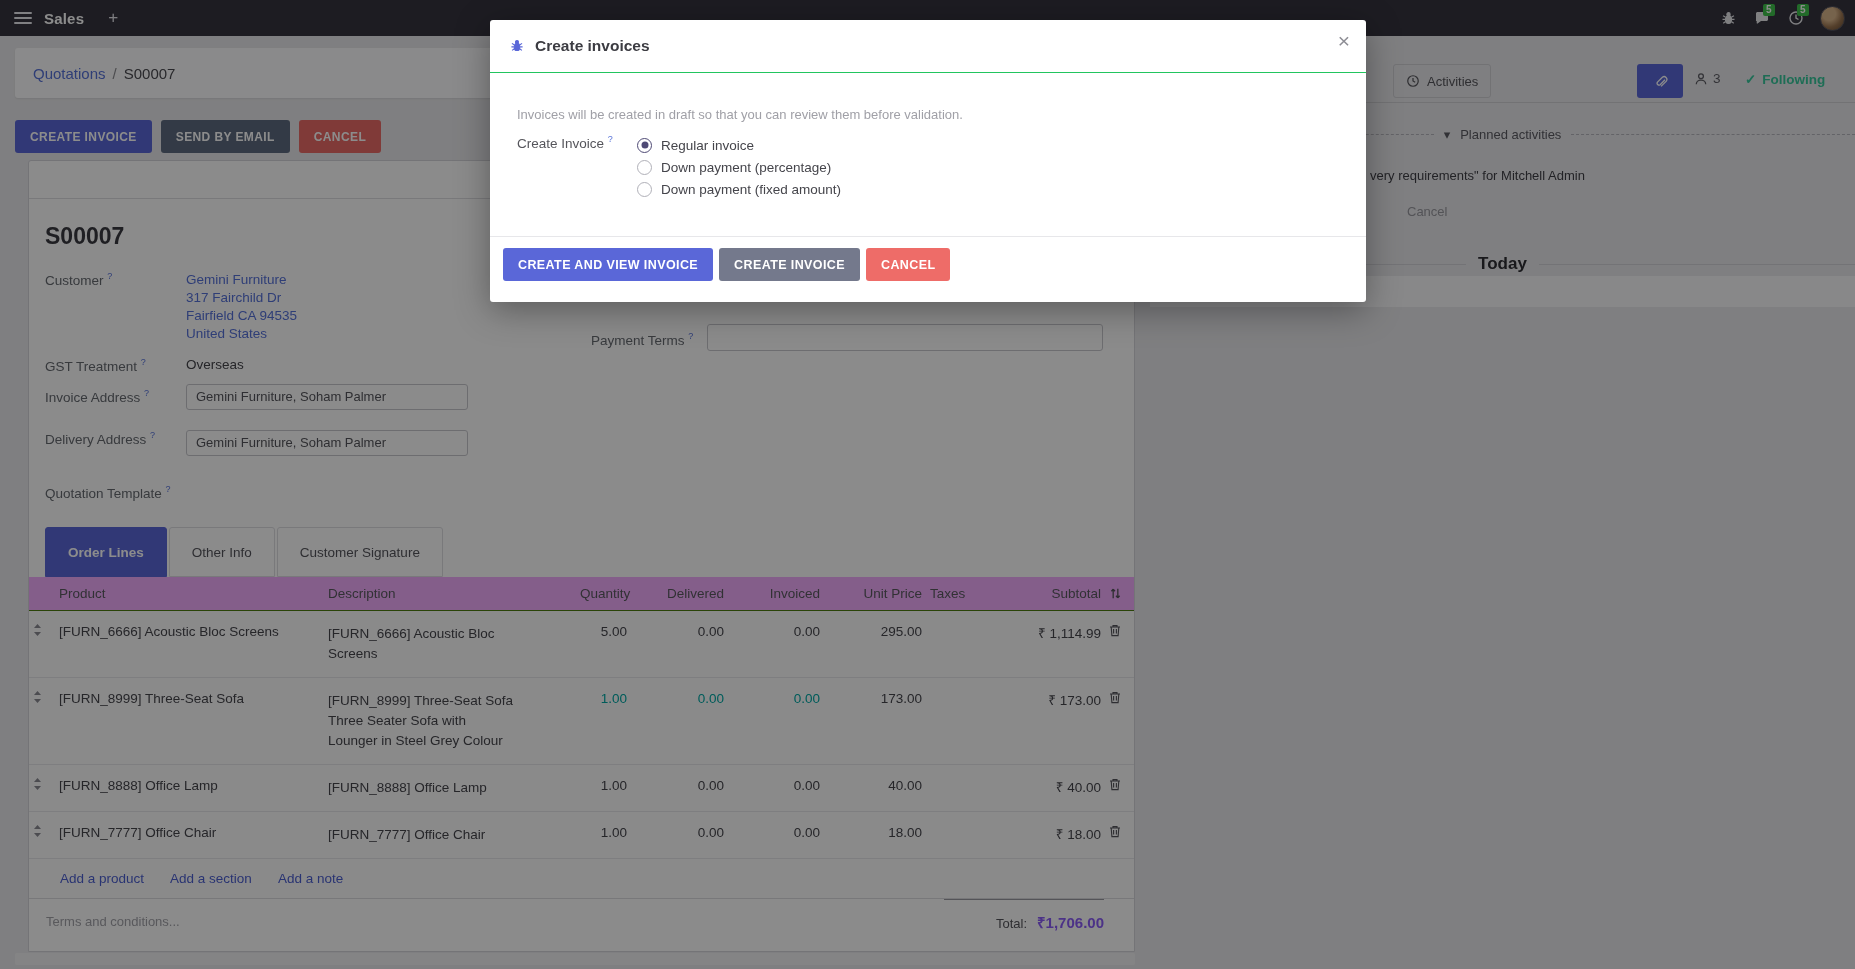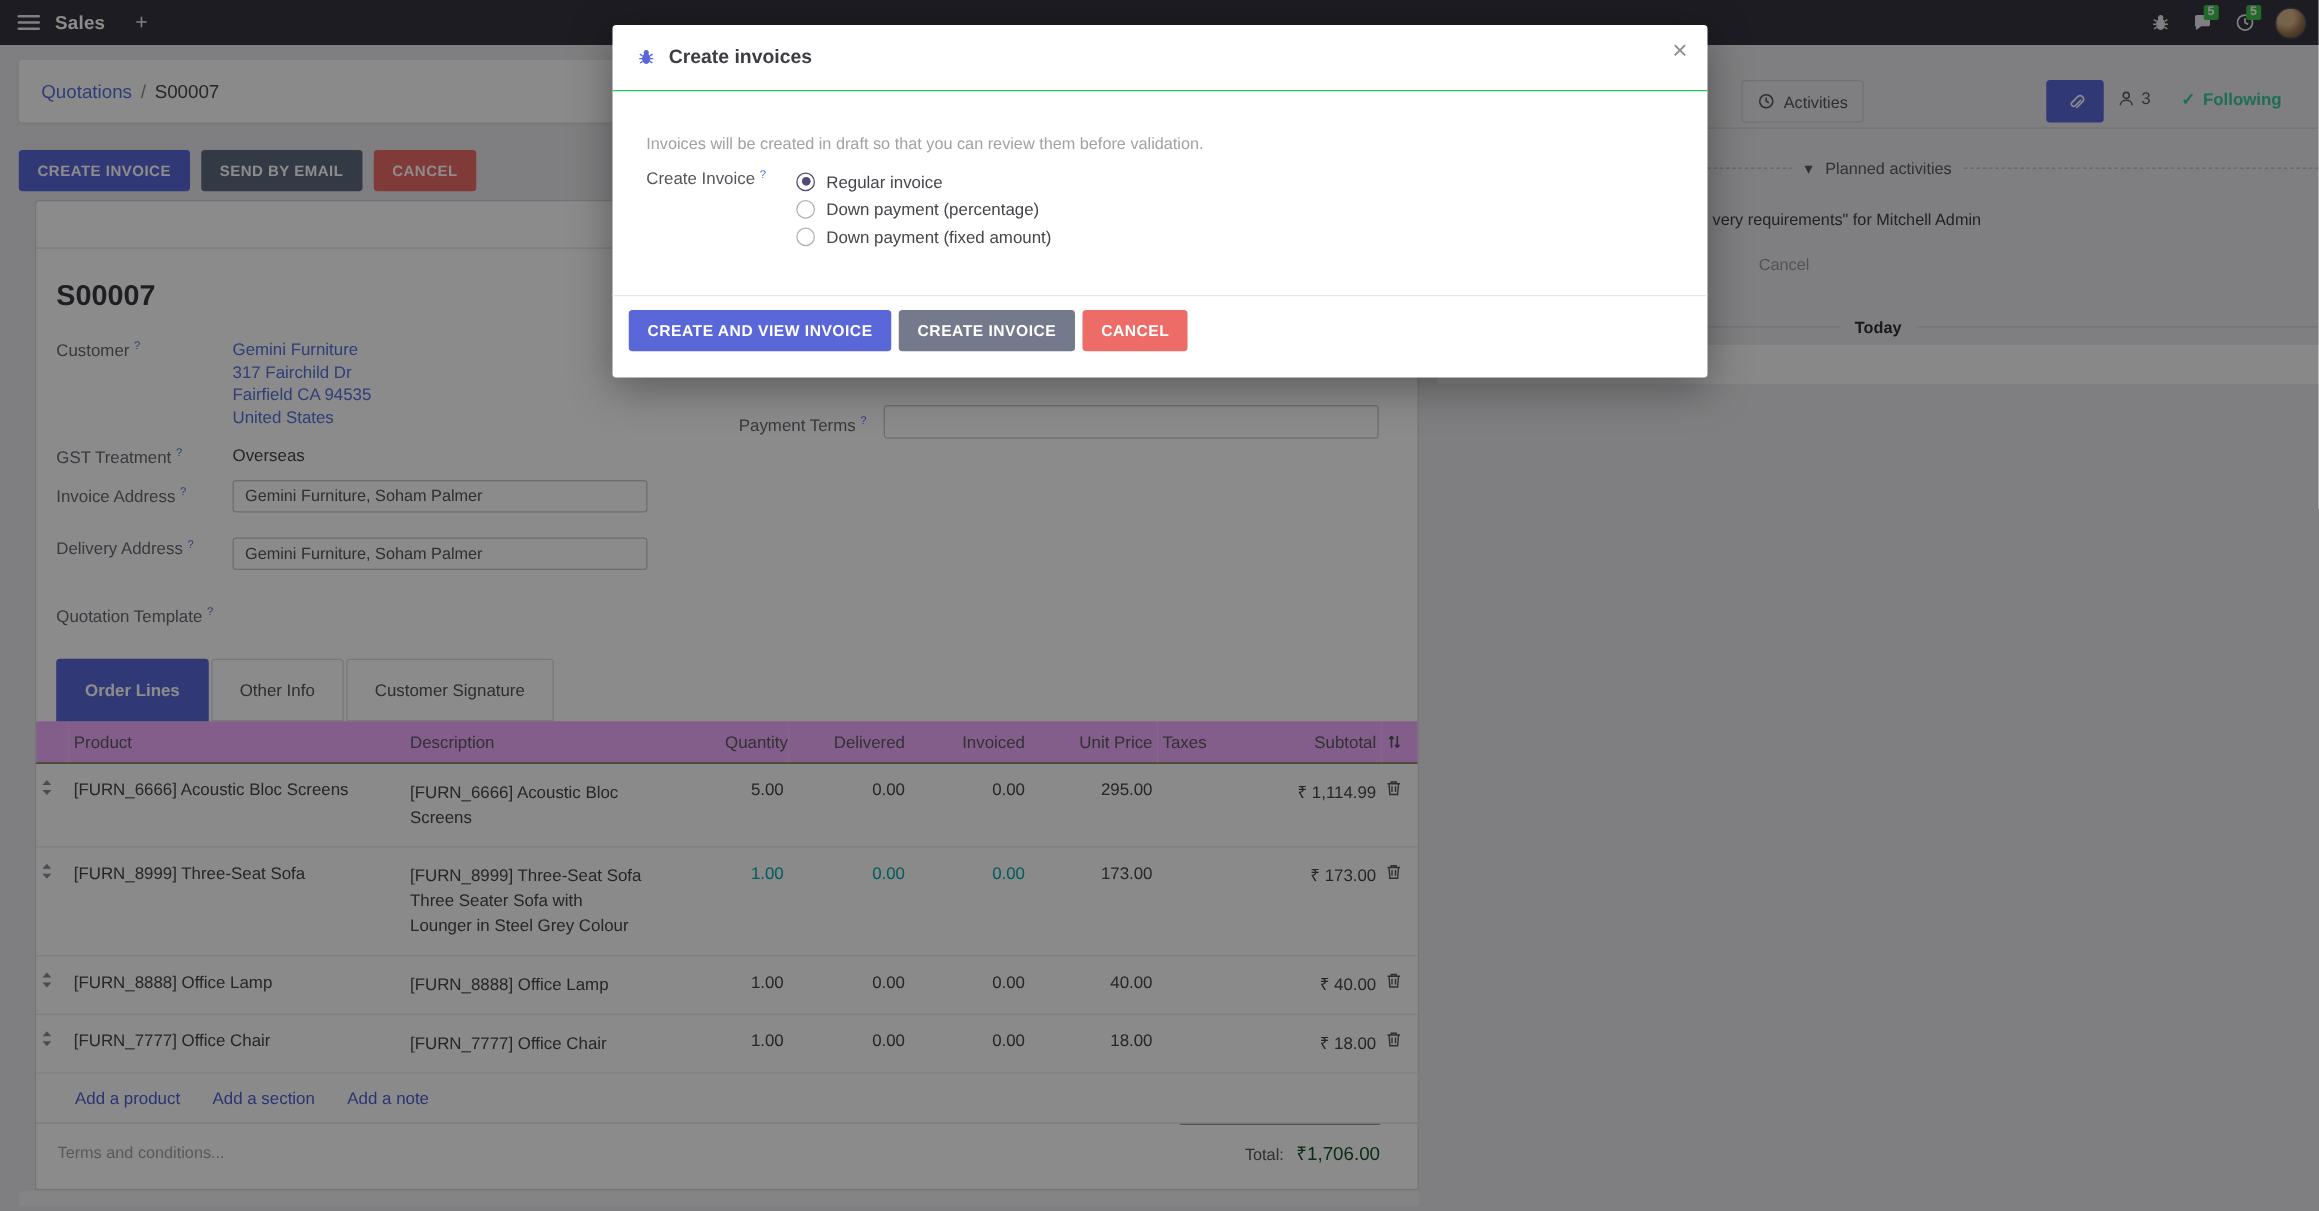--- a/index.html
+++ b/index.html
@@ -40,21 +40,21 @@
   .sheet { position:absolute; left:28px; top:160px; width:1107px; height:792px; background:#fdfdfe;
            border:1px solid #d4d4d9; border-radius:3px 3px 0 0; }
   .statusbar { height:38px; border-bottom:1px solid #dddde1; }
   .rec-title { margin:24px 0 0 16px; font-size:23px; font-weight:700; color:#3a3a40; height:34px; }
   .fields { margin:14px 0 0 16px; font-size:13.5px; }
   .frow { display:flex; }
   .flabel { width:141px; color:#666a70; flex:0 0 141px; }
   .flabel sup { color:#5671d8; font-size:9px; cursor:pointer; }
   .fval { color:#45454b; }
   .addr a { display:block; color:#5671d8; text-decoration:none; line-height:18px; cursor:pointer; }
-  .inp { width:332px; height:26px; border:1px solid #c7c7cd; border-radius:3px; background:#fdfdfe;
+  .inp { width:282px; height:26px; border:1px solid #c7c7cd; border-radius:3px; background:#fdfdfe;
          font-family:"Liberation Sans",sans-serif; font-size:13px; color:#55555b; padding:0 9px; }
   .mt14{margin-top:14px;} .mt10{margin-top:10px;} .mt20{margin-top:20px;} .mt28{margin-top:28px;}
   .payterms-label { position:absolute; left:562px; top:170px; font-size:13.5px; color:#666a70; }
   .payterms-inp { position:absolute; left:678px; top:163px; width:396px; height:27px; }
 
   
   .tabs { display:flex; margin:27px 0 0 16px; height:35px; }
   .tab { height:50px; display:flex; align-items:center; padding:0 22px; font-size:13.5px; color:#55555b;
          border:1px solid #dcdce0; background:#fdfdfe; border-radius:3px 3px 0 0; margin-right:2px; cursor:pointer; }
   .tab.active { background:#5a67d8; border-color:#5a67d8; color:#fff; font-weight:700; }
@@ -73,41 +73,41 @@
   .trash { color:#55555b; cursor:pointer; }
   .addlinks { display:flex; gap:26px; padding:12px 0 12px 31px; background:#fbfbfc; font-size:13.5px; }
   .addlinks a { color:#4c5fd0; text-decoration:none; cursor:pointer; }
 
   
   .totals { border-top:1px solid #dadade; height:47px; position:relative; }
   .terms { position:absolute; left:17px; top:15px; color:#a2a2a8; font-size:13px; cursor:text; }
   .totalbox { position:absolute; right:30px; top:0; width:160px; border-top:1px solid #9a9aa0; padding-top:12px;
               display:flex; justify-content:flex-end; align-items:baseline; gap:10px; }
   .total-label { font-size:13px; color:#55555b; }
-  .total-value { font-size:15px; font-weight:400; color:#14532d; }
+  .total-value { font-size:15px; font-weight:700; color:#8b5cf6; }
   .bottomstrip { position:absolute; left:15px; top:953px; width:1120px; height:12px; background:#f1f1f3; border-radius:2px; }
 
   
   .chatter { position:absolute; left:1150px; top:36px; width:705px; height:933px; }
   .ch-toolbar { position:relative; height:67px; border-bottom:1px solid #cfcfd4; }
   .act-btn { position:absolute; left:243px; top:28px; height:34px; display:flex; align-items:center; gap:7px;
              border:1px solid #cfcfd4; border-radius:3px; padding:0 12px; font-size:13px; color:#55555b; cursor:pointer; background:transparent; }
   .clip-btn { position:absolute; left:487px; top:28px; width:46px; height:34px; background:#5a67d8; border:none;
               border-radius:3px; display:flex; align-items:center; justify-content:center; cursor:pointer; color:#fff; }
   .followers { position:absolute; left:544px; top:35px; display:flex; align-items:center; gap:5px; color:#5f5f66;
                font-size:13.5px; cursor:pointer; }
   .following { position:absolute; left:595px; top:35px; display:flex; align-items:center; gap:6px; color:#38c79c;
                font-size:13.5px; font-weight:700; cursor:pointer; }
   .planned { position:absolute; left:0; top:91px; width:100%; display:flex; align-items:center; gap:10px;
              color:#5a5a62; font-size:13px; cursor:pointer; }
   .dashline { flex:1; border-top:1px dashed #b5b5bc; }
   .activity-line { position:absolute; left:220px; top:132px; font-size:13px; color:#3f3f46; }
   .ch-cancel { position:absolute; left:257px; top:168px; font-size:13px; color:#97979e; cursor:pointer; }
   .today-sep { position:absolute; left:0; top:218px; width:100%; display:flex; align-items:center; gap:12px;
-               font-size:13px; font-weight:700; color:#2e2e34; }
+               font-size:17px; font-weight:700; color:#2e2e34; }
   .solidline { flex:1; border-top:1px solid #d2d2d7; }
   .msg-row { position:absolute; left:0; top:240px; width:100%; height:31px; background:#f8f8fa; cursor:pointer; }
 
   
   .backdrop { position:absolute; inset:0; background:rgba(0,0,0,.45); z-index:40; }
   .modal { position:absolute; left:490px; top:20px; width:876px; z-index:50; background:#fff; border-radius:3px;
            box-shadow:0 8px 34px rgba(0,0,0,.35); }
   .m-head { position:relative; height:53px; display:flex; align-items:center; padding:0 20px; border-bottom:1px solid #22c55e; }
   .m-bug { color:#5a67d8; margin-right:11px; display:flex; }
   .m-title { font-size:15.5px; font-weight:700; color:#3c3c42; }

